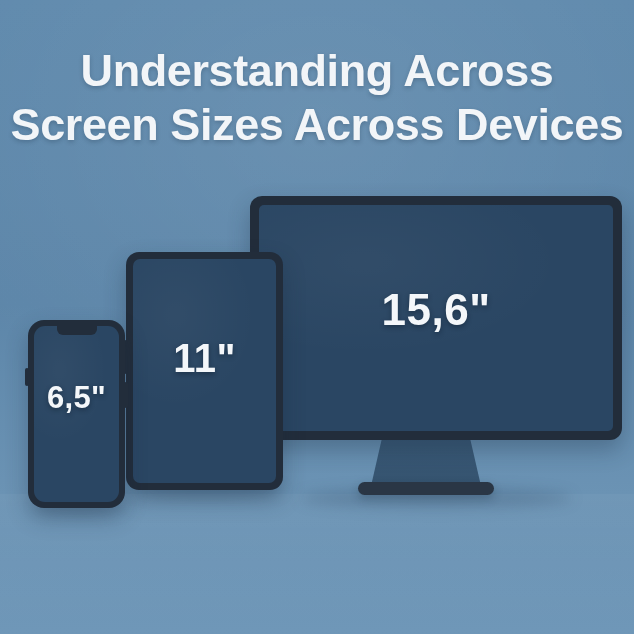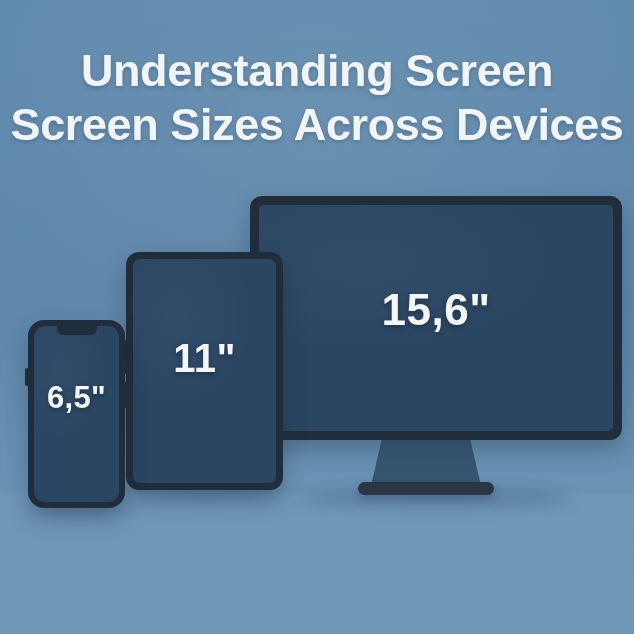--- a/index.html
+++ b/index.html
@@ -168,21 +168,21 @@
 </style>
 </head>
 <body>
 
 <div id="poster">
 
   <div id="bg-gradient"></div>
   <div id="floor-band"></div>
 
   <div id="title-block">
-    <span class="title-line">Understanding Screen</span>
+    <span class="title-line">Understanding Across</span>
     <span class="title-line">Screen Sizes Across Devices</span>
   </div>
 
   <div class="shadow-blob" id="monitor-shadow"></div>
   <div id="monitor-neck-wide"></div>
   <div id="monitor-base"></div>
   <div class="device" id="monitor">
     <div class="frame"></div>
     <div class="screen"></div>
   </div>

